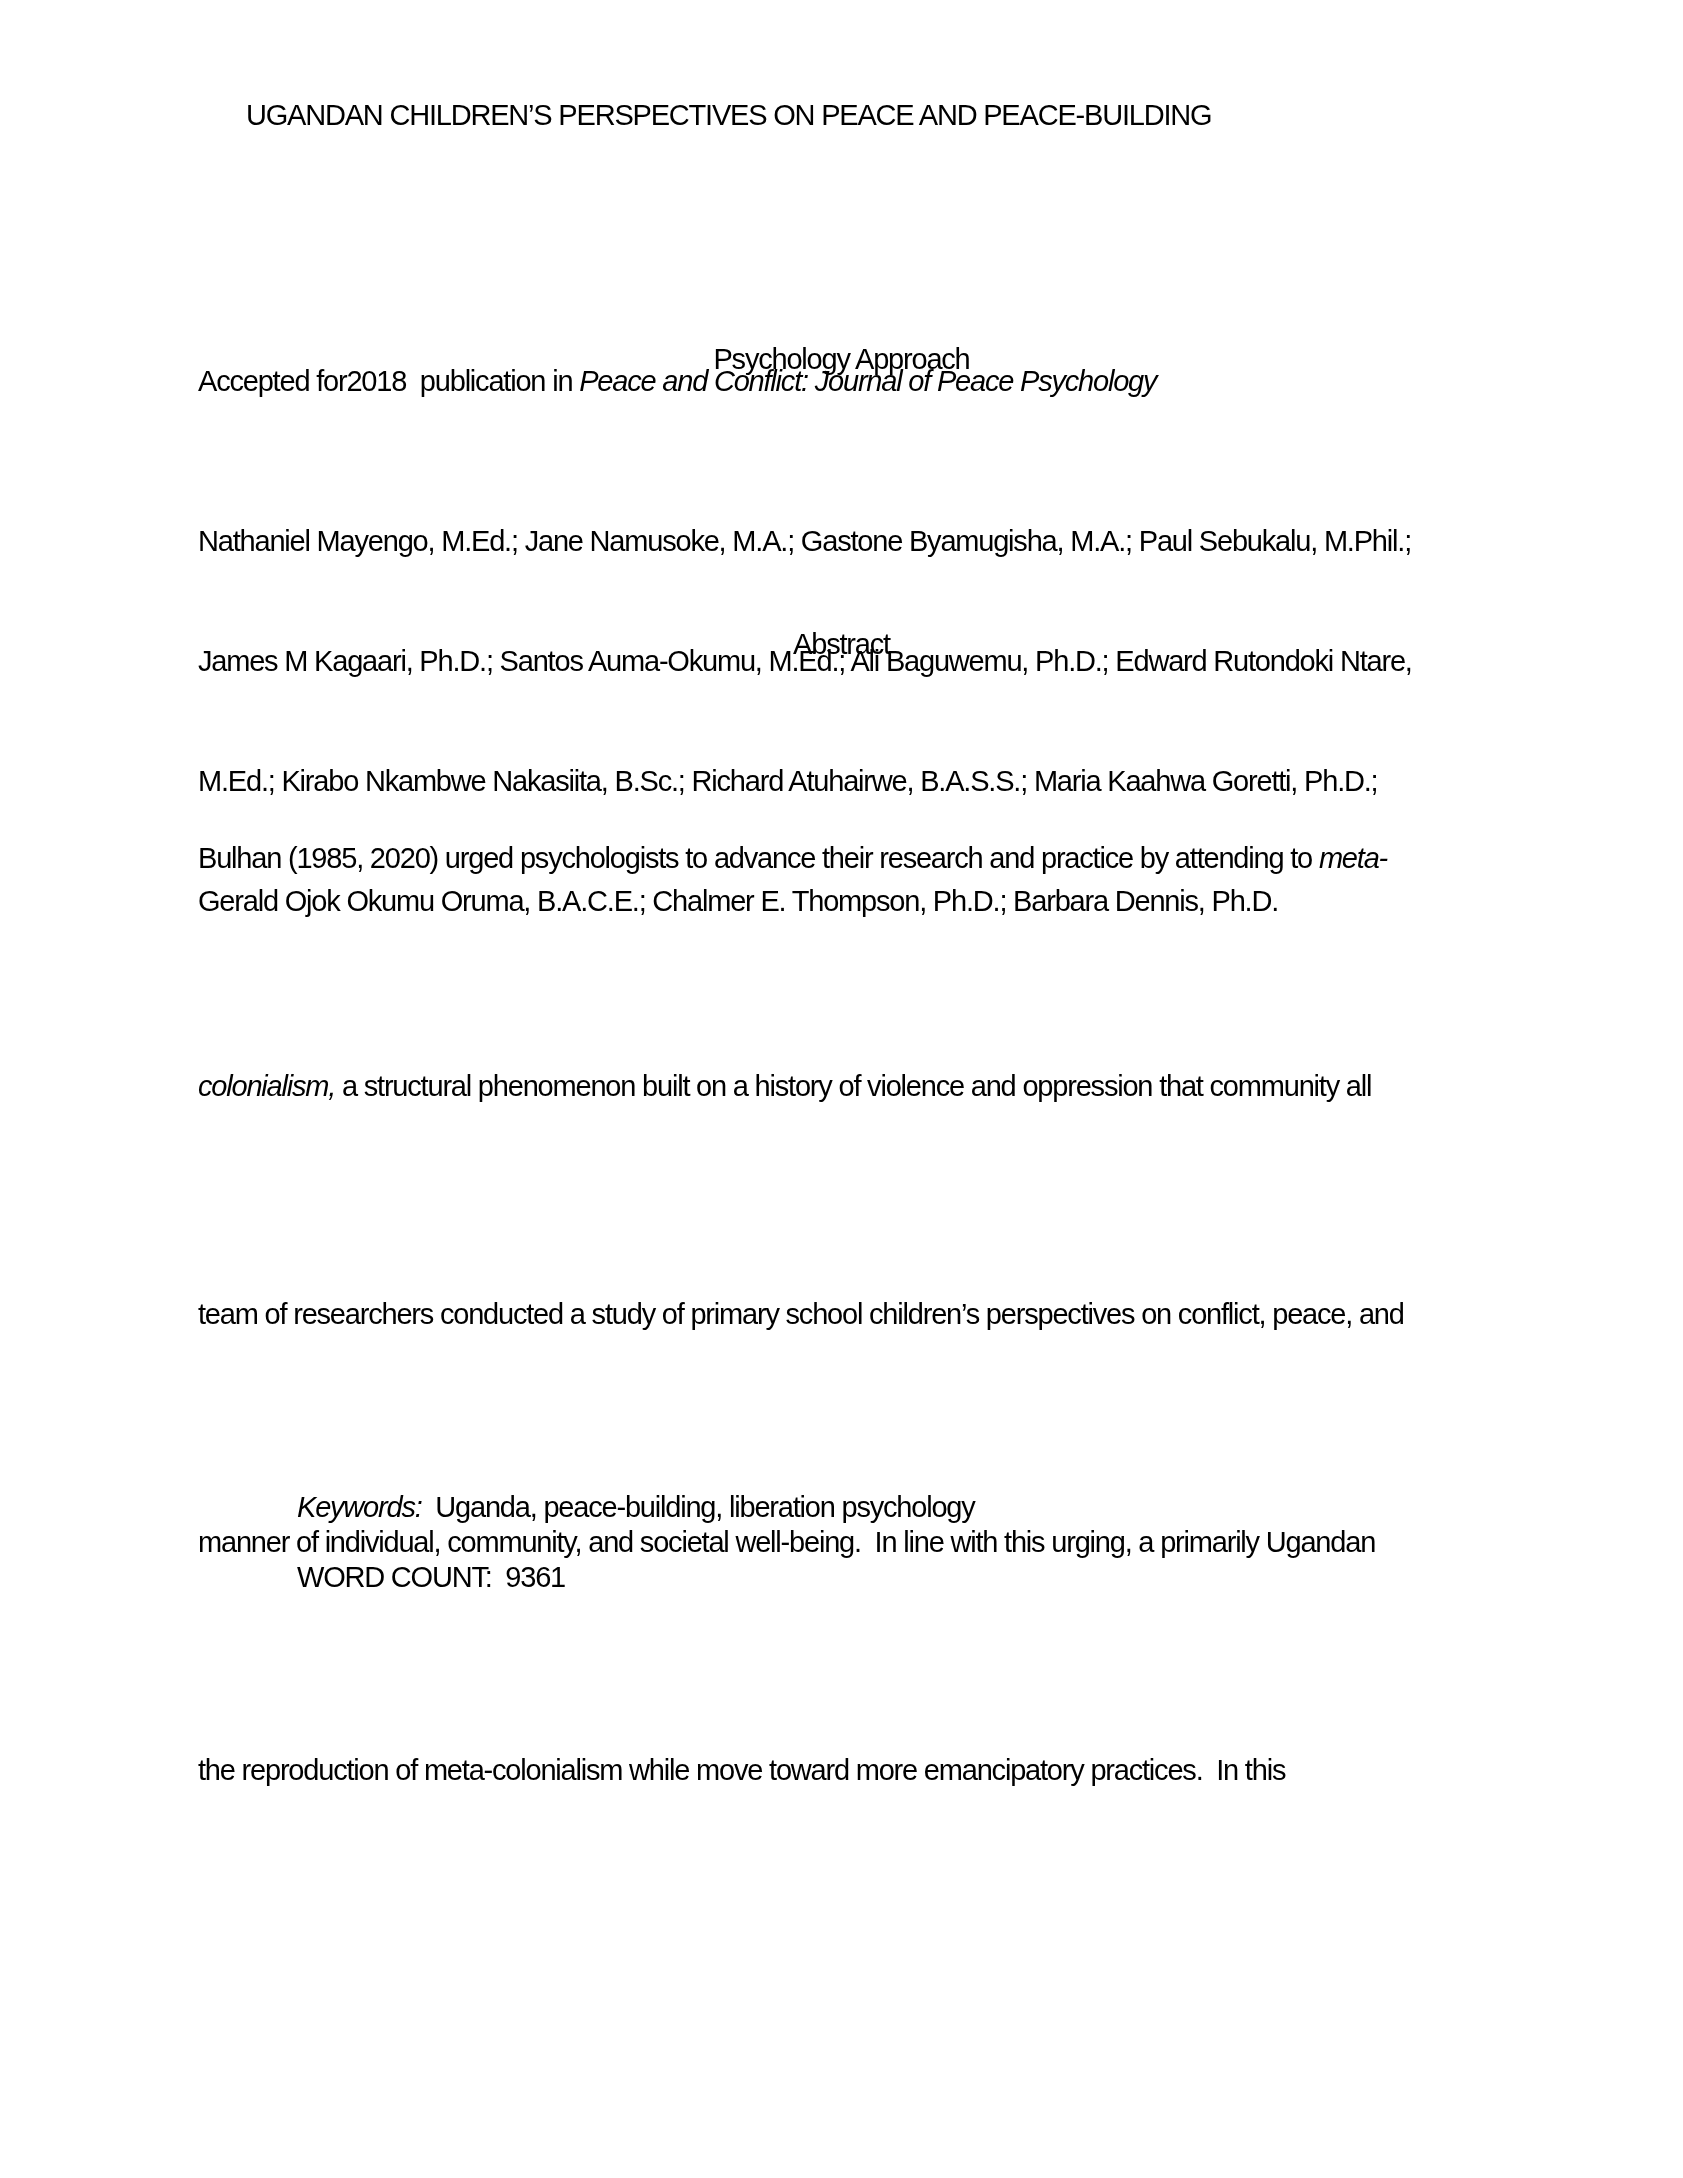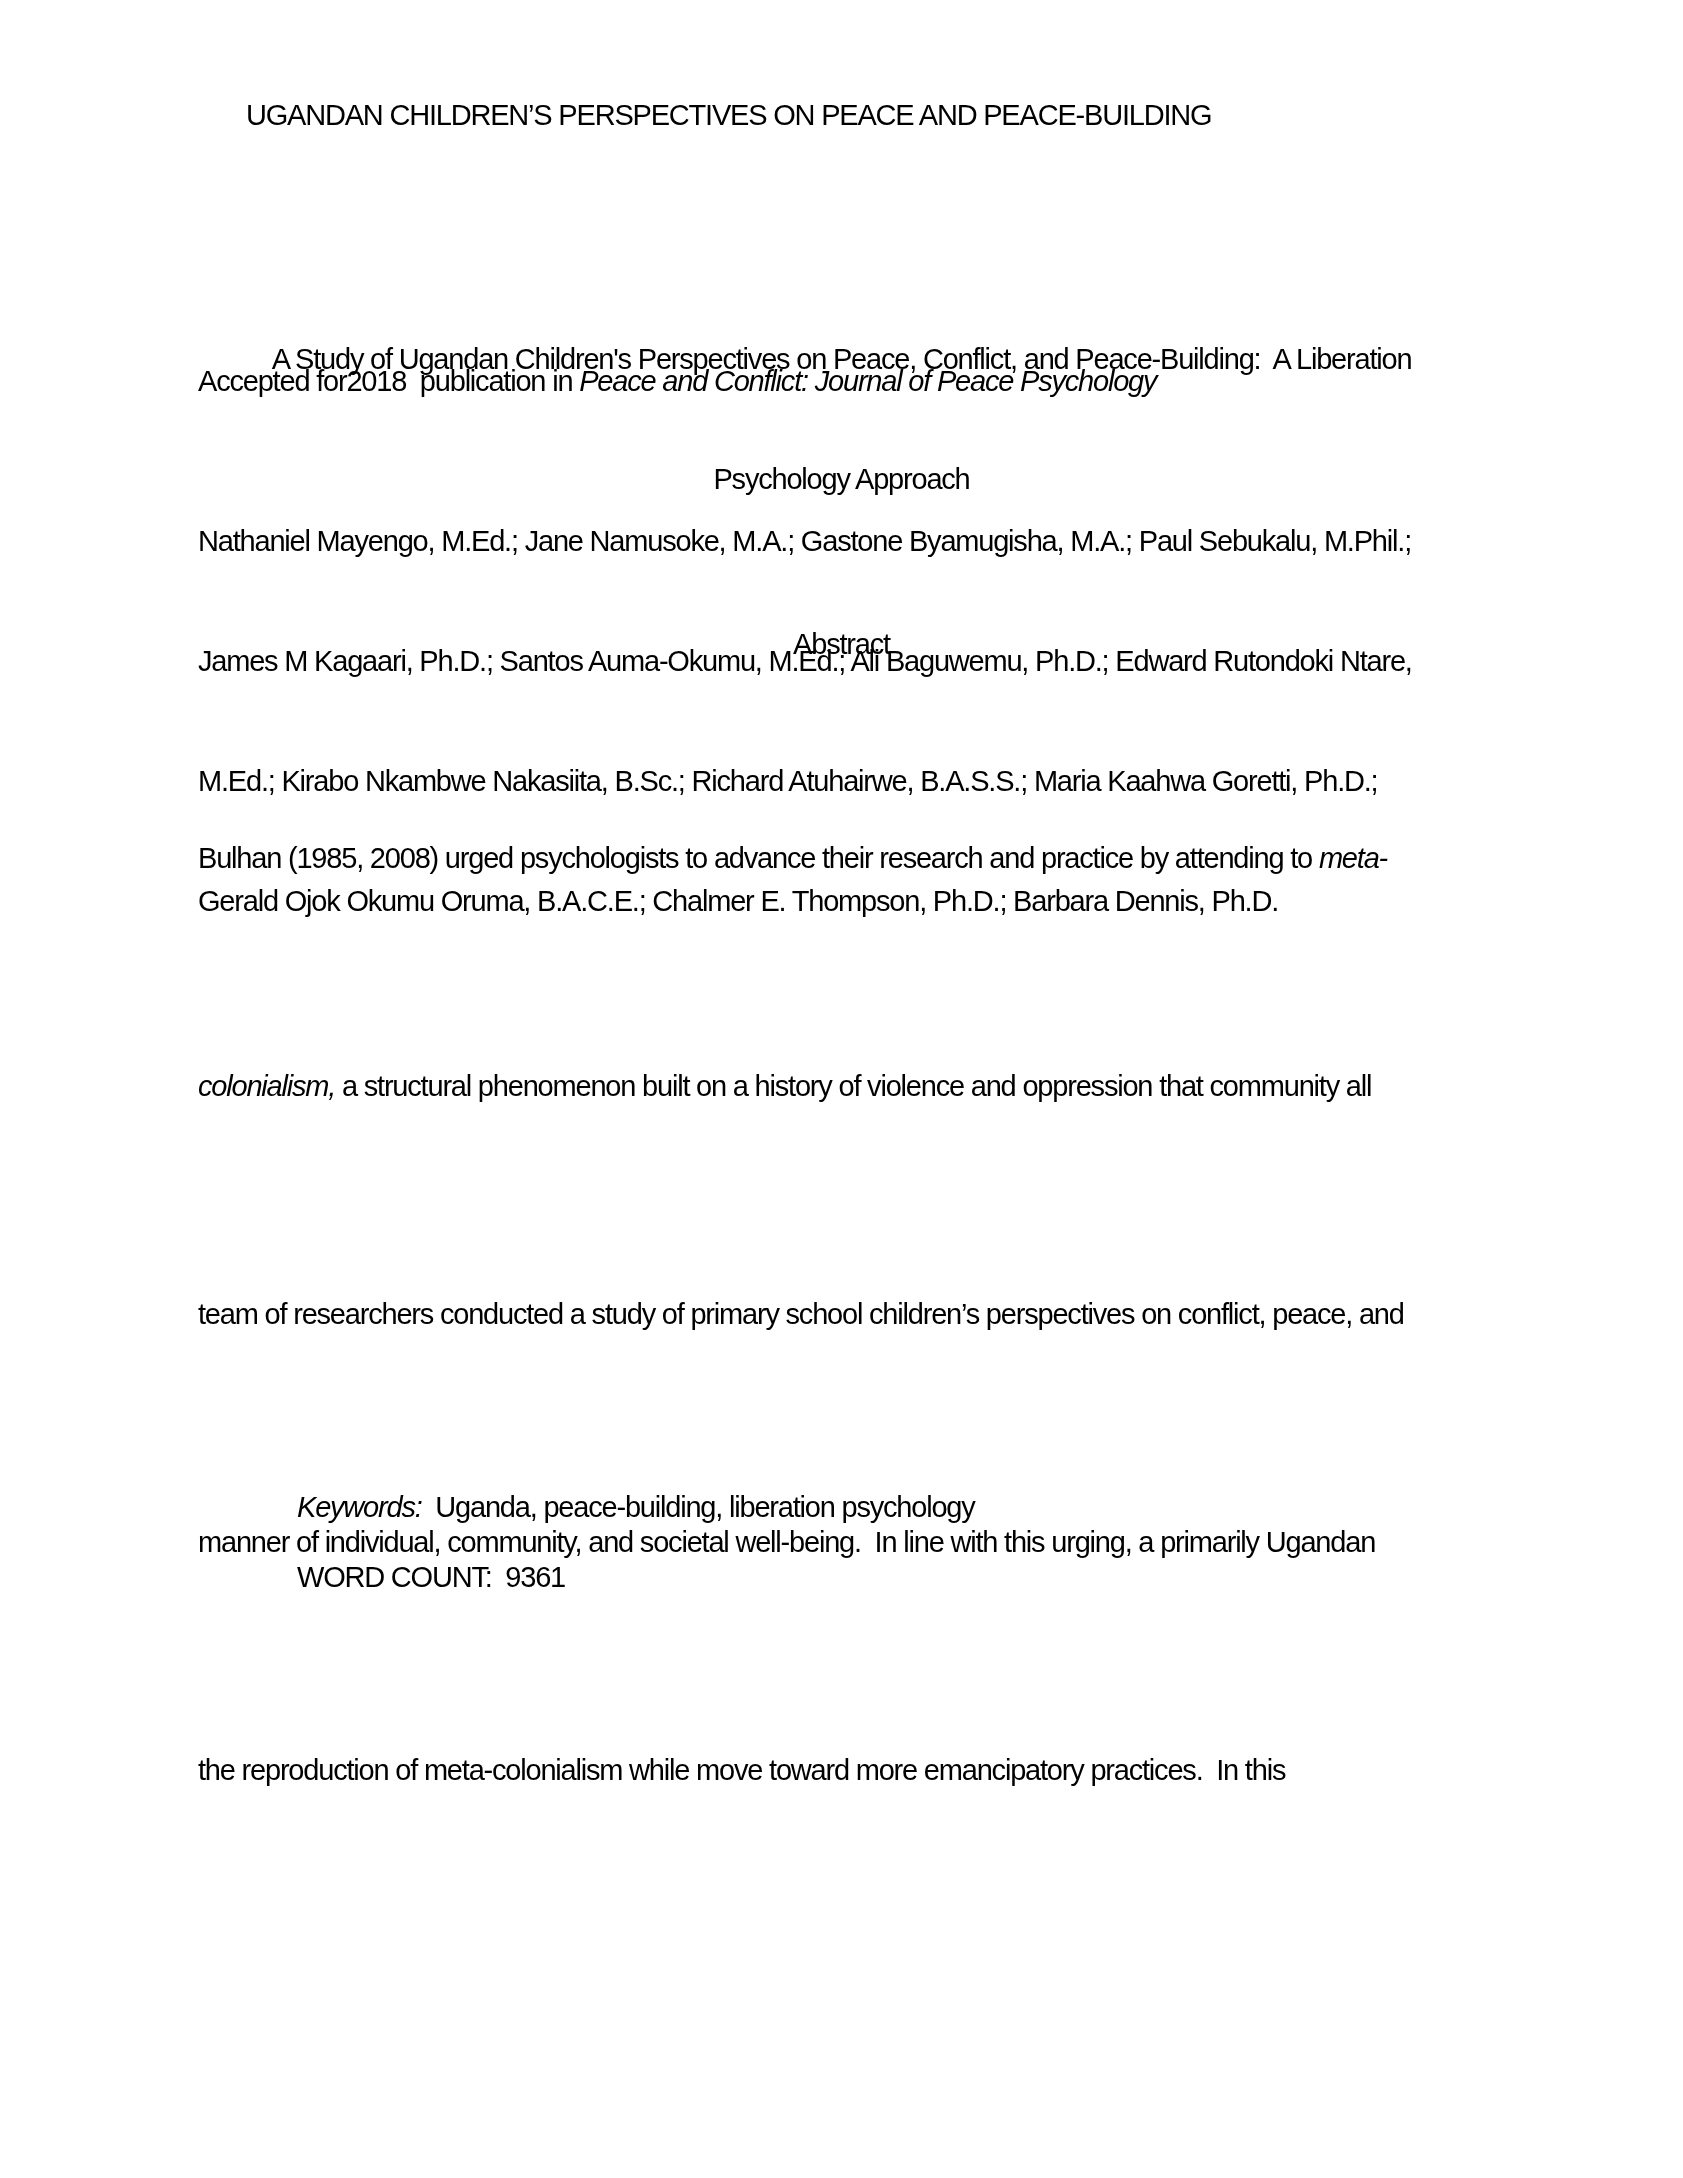--- a/index.html
+++ b/index.html
@@ -26,37 +26,36 @@
   #abstract-body { left: 198px; top: 668px; line-height: 76px; }
   #keywords-line { left: 297px; top: 1463px; line-height: 33px; margin-top: 28px; }
   #word-count-line { left: 297px; top: 1561px; line-height: 33px; }
 </style>
 </head>
 <body>
 
 <div id="running-head" class="abs">UGANDAN CHILDREN’S PERSPECTIVES ON PEACE AND PEACE-BUILDING</div>
 
 <div id="title-block" class="abs centered">
-  <div class="line">A Study of Ugandan Children's Perspectives on Peace, Conflict, and Peace-Building:  A Liberation</div>
   <div class="line">Psychology Approach</div>
 </div>
 
 <div id="acceptance-line" class="abs"><span>Accepted for2018  publication in </span><span class="it">Peace and Conflict: Journal of Peace Psychology</span></div>
 
 <div id="authors-block" class="abs">
   <div class="line">Nathaniel Mayengo, M.Ed.; Jane Namusoke, M.A.; Gastone Byamugisha, M.A.; Paul Sebukalu, M.Phil.;</div>
   <div class="line">James M Kagaari, Ph.D.; Santos Auma-Okumu, M.Ed.; Ali Baguwemu, Ph.D.; Edward Rutondoki Ntare,</div>
   <div class="line">M.Ed.; Kirabo Nkambwe Nakasiita, B.Sc.; Richard Atuhairwe, B.A.S.S.; Maria Kaahwa Goretti, Ph.D.;</div>
   <div class="line">Gerald Ojok Okumu Oruma, B.A.C.E.; Chalmer E. Thompson, Ph.D.; Barbara Dennis, Ph.D.</div>
 </div>
 
 <div id="abstract-heading" class="abs centered">Abstract</div>
 
 <div id="abstract-body" class="abs">
-  <div class="line"><span>Bulhan (1985, 2008) urged psychologists to advance their research and practice by attending to </span><span class="it">meta-</span></div>
+  <div class="line"><span>Bulhan (1985, 2020) urged psychologists to advance their research and practice by attending to </span><span class="it">meta-</span></div>
   <div class="line"><span class="it">colonialism,</span><span> a structural phenomenon built on a history of violence and oppression that community all</span></div>
   <div class="line">team of researchers conducted a study of primary school children’s perspectives on conflict, peace, and</div>
   <div class="line">manner of individual, community, and societal well-being.  In line with this urging, a primarily Ugandan</div>
   <div class="line">the reproduction of meta-colonialism while move toward more emancipatory practices.  In this</div>
   
   
   
 </div>
 
 <div id="keywords-line" class="abs"><span class="it">Keywords:</span><span>  Uganda, peace-building, liberation psychology</span></div>

